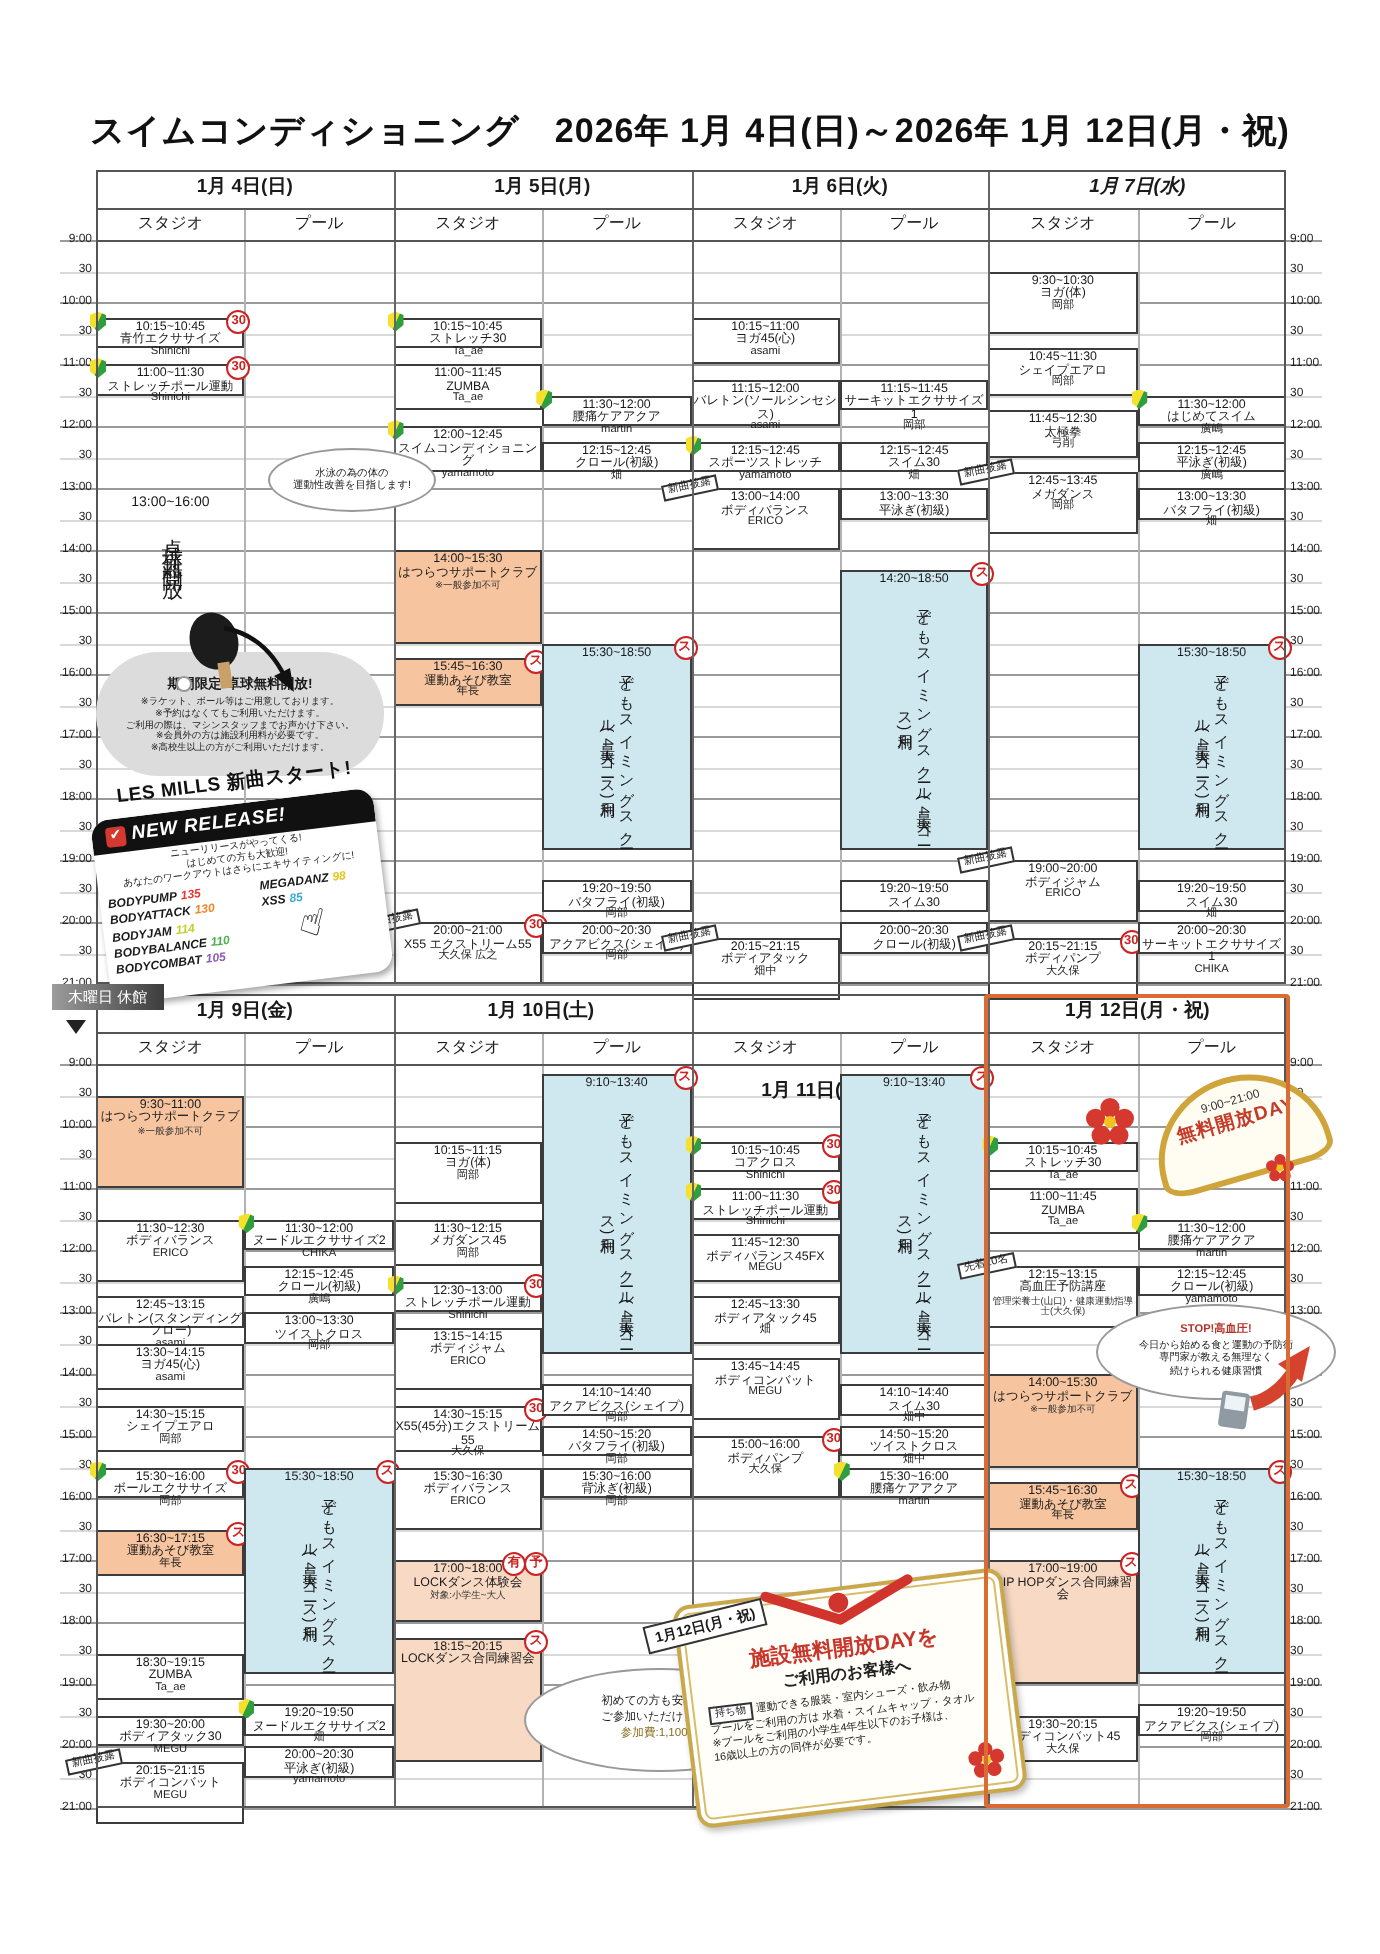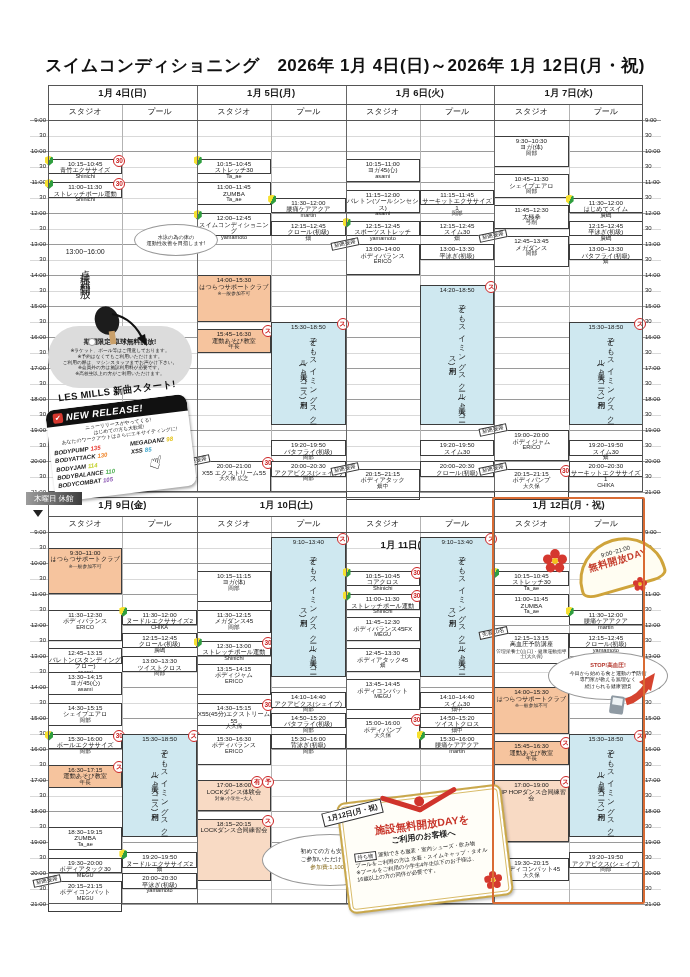--- a/index.html
+++ b/index.html
@@ -344,21 +344,21 @@
       <div class="badge" style="right: -4px;">ス</div>
     </div>
     <div class="ev" style="left: 389.875px; top: 355.333px; width: 74.375px; height: 15.5px;">
       <div class="t">19:20~19:50</div>
       <div class="n">スイム30</div>
     </div>
     <div class="ev" style="left: 389.875px; top: 376px; width: 74.375px; height: 15.5px;">
       <div class="t">20:00~20:30</div>
       <div class="n">クロール(初級)</div>
     </div>
-    <div class="dhead" style="left: 464.25px; width: 148.75px;">1月 7日(水)</div>
+    <div class="dhead" style="left: 464.25px; width: 148.75px; font-style: italic;">1月 7日(水)</div>
     <div class="shead" style="left: 464.25px; width: 74.375px;">スタジオ</div>
     <div class="shead" style="left: 538.625px; width: 74.375px;">プール</div>
     <div class="vline sub" style="left: 538.625px;"></div>
     <div class="vline" style="left: 464.25px;"></div>
     <div class="ev" style="left: 464.25px; top: 50.5px; width: 74.375px; height: 31px;">
       <div class="t">9:30~10:30</div>
       <div class="n">ヨガ(体)</div>
       <div class="i">岡部</div>
     </div>
     <div class="ev" style="left: 464.25px; top: 89.25px; width: 74.375px; height: 23.25px;">
@@ -584,21 +584,21 @@
       <div class="t">19:20~19:50</div>
       <div class="n">ヌードルエクササイズ2</div>
       <div class="i">畑</div>
       <div class="leaf"></div>
     </div>
     <div class="ev" style="left: 92.375px; top: 376px; width: 74.375px; height: 15.5px;">
       <div class="t">20:00~20:30</div>
       <div class="n">平泳ぎ(初級)</div>
       <div class="i">yamamoto</div>
     </div>
-    <div class="dhead" style="left: 182px; width: 148.75px; text-align: center;">1月 10日(土)</div>
+    <div class="dhead" style="left: 166px; width: 148.75px; text-align: center;">1月 10日(土)</div>
     <div class="shead" style="left: 166.75px; width: 74.375px;">スタジオ</div>
     <div class="shead" style="left: 241.125px; width: 74.375px;">プール</div>
     <div class="vline sub" style="left: 241.125px;"></div>
     <div class="vline" style="left: 166.75px;"></div>
     <div class="ev" style="left: 166.75px; top: 73.75px; width: 74.375px; height: 31px;">
       <div class="t">10:15~11:15</div>
       <div class="n">ヨガ(体)</div>
       <div class="i">岡部</div>
     </div>
     <div class="ev" style="left: 166.75px; top: 112.5px; width: 74.375px; height: 23.25px;">

